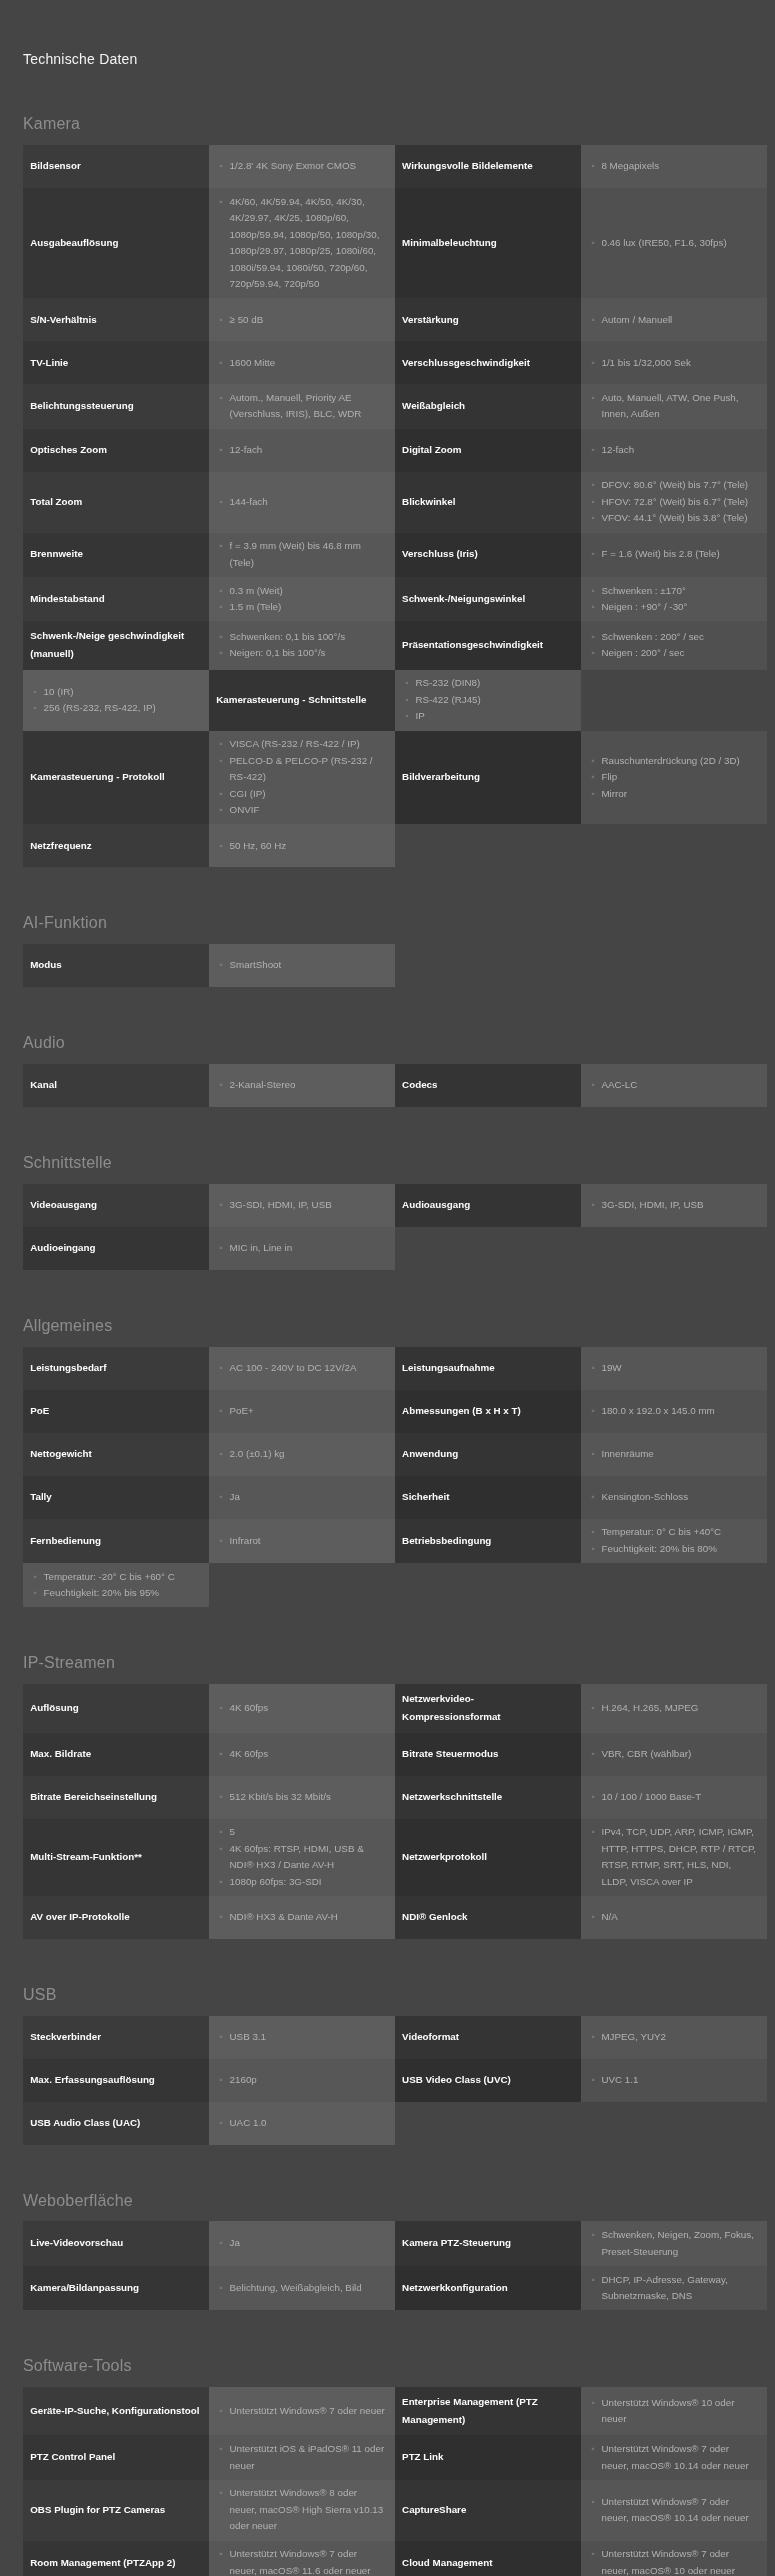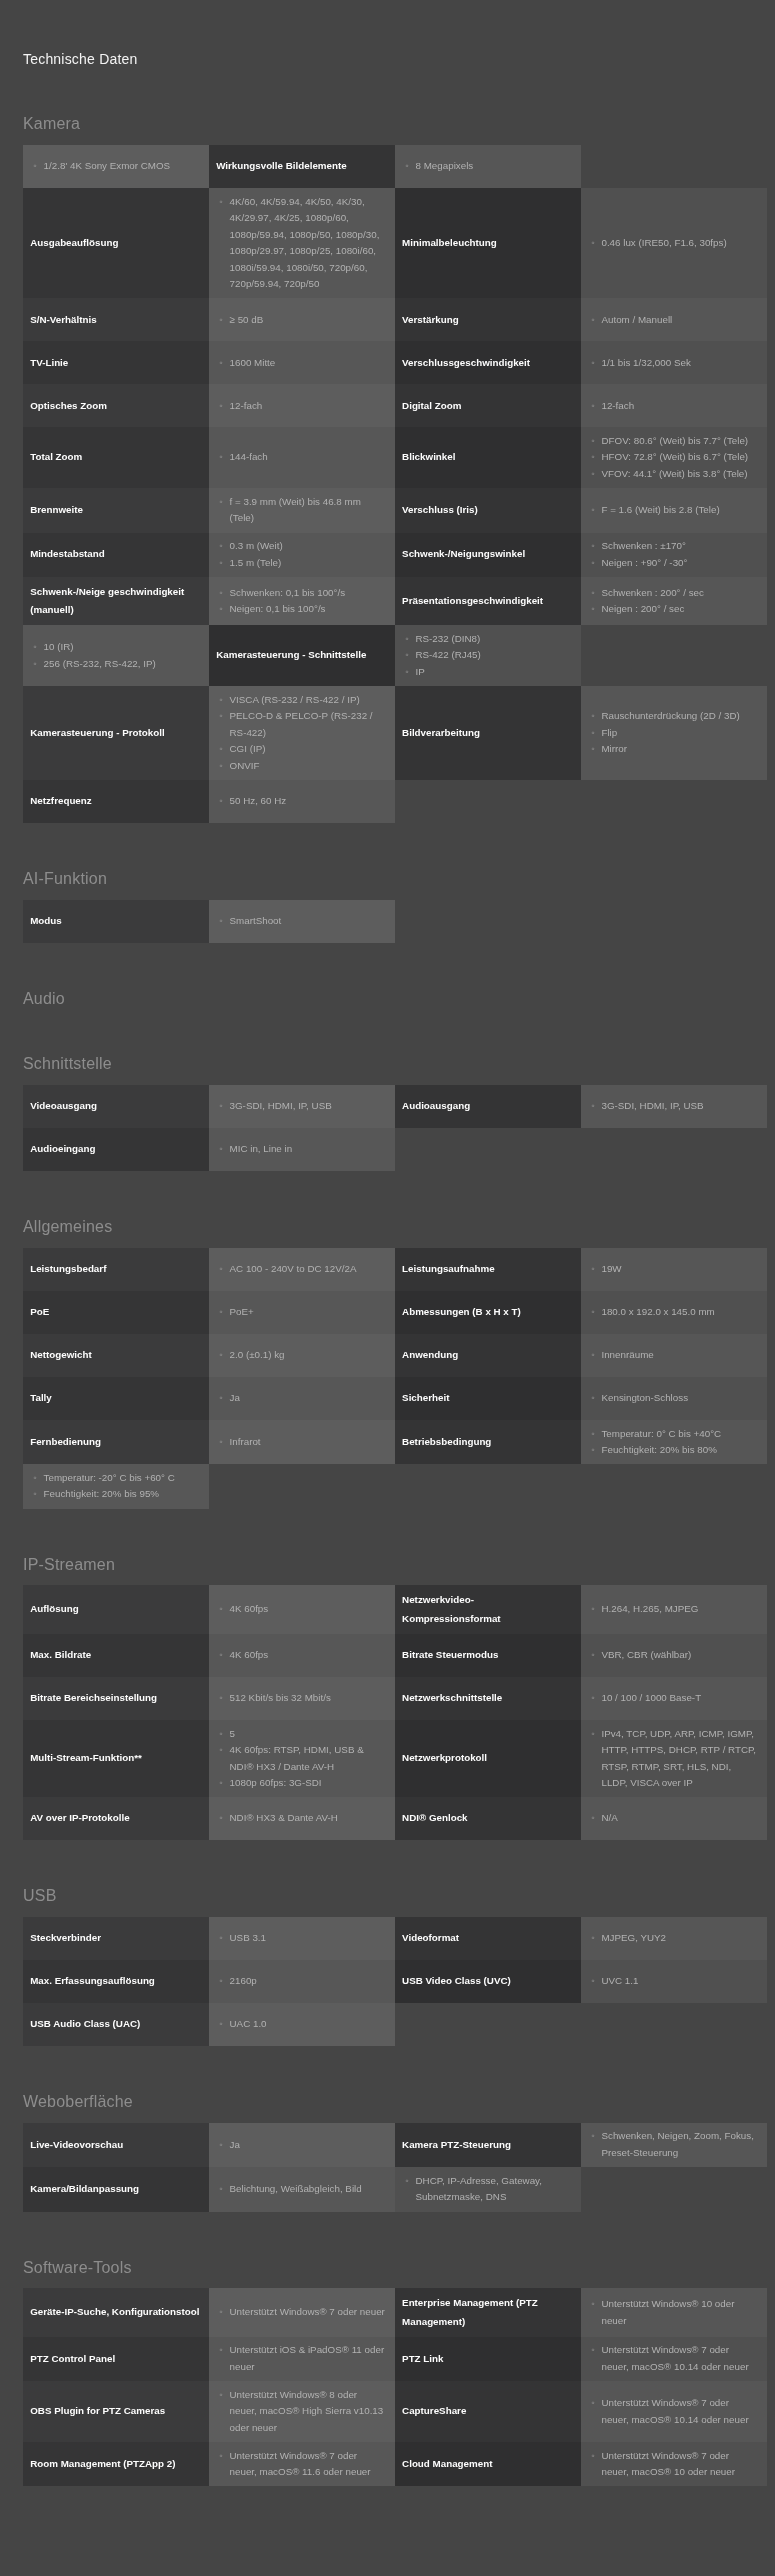--- a/index.html
+++ b/index.html
@@ -50,20 +50,21 @@
 </head>
 <body>
 
 <div class="page">
   <h1 class="page-title">Technische Daten</h1>
   <main id="sections">
       <section class="section">
         <h2 class="section-title">Kamera</h2>
         <div class="rows">
           <div class="row">
+            <div class="cell label c1">Bildsensor</div>
             <div class="cell value c2">
               <div class="item">1/2.8' 4K Sony Exmor CMOS</div>
             </div>
             <div class="cell label c3">Wirkungsvolle Bildelemente</div>
             <div class="cell value c4">
               <div class="item">8 Megapixels</div>
             </div>
           </div>
           <div class="row">
             <div class="cell label c1">Ausgabeauflösung</div>
@@ -86,20 +87,30 @@
             </div>
           </div>
           <div class="row">
             <div class="cell label c1">TV-Linie</div>
             <div class="cell value c2">
               <div class="item">1600 Mitte</div>
             </div>
             <div class="cell label c3">Verschlussgeschwindigkeit</div>
             <div class="cell value c4">
               <div class="item">1/1 bis 1/32,000 Sek</div>
+            </div>
+          </div>
+          <div class="row">
+            <div class="cell label c1">Belichtungssteuerung</div>
+            <div class="cell value c2">
+              <div class="item">Autom., Manuell, Priority AE (Verschluss, IRIS), BLC, WDR</div>
+            </div>
+            <div class="cell label c3">Weißabgleich</div>
+            <div class="cell value c4">
+              <div class="item">Auto, Manuell, ATW, One Push, Innen, Außen</div>
             </div>
           </div>
           <div class="row">
             <div class="cell label c1">Optisches Zoom</div>
             <div class="cell value c2">
               <div class="item">12-fach</div>
             </div>
             <div class="cell label c3">Digital Zoom</div>
             <div class="cell value c4">
               <div class="item">12-fach</div>
@@ -196,20 +207,32 @@
             <div class="cell value c2">
               <div class="item">SmartShoot</div>
             </div>
             <div class="cell c3 empty"></div>
             <div class="cell c4 empty"></div>
           </div>
         </div>
       </section>
       <section class="section">
         <h2 class="section-title">Audio</h2>
+        <div class="rows">
+          <div class="row">
+            <div class="cell label c1">Kanal</div>
+            <div class="cell value c2">
+              <div class="item">2-Kanal-Stereo</div>
+            </div>
+            <div class="cell label c3">Codecs</div>
+            <div class="cell value c4">
+              <div class="item">AAC-LC</div>
+            </div>
+          </div>
+        </div>
       </section>
       <section class="section">
         <h2 class="section-title">Schnittstelle</h2>
         <div class="rows">
           <div class="row">
             <div class="cell label c1">Videoausgang</div>
             <div class="cell value c2">
               <div class="item">3G-SDI, HDMI, IP, USB</div>
             </div>
             <div class="cell label c3">Audioausgang</div>
@@ -392,20 +415,21 @@
             <div class="cell label c3">Kamera PTZ-Steuerung</div>
             <div class="cell value c4">
               <div class="item">Schwenken, Neigen, Zoom, Fokus, Preset-Steuerung</div>
             </div>
           </div>
           <div class="row">
             <div class="cell label c1">Kamera/Bildanpassung</div>
             <div class="cell value c2">
               <div class="item">Belichtung, Weißabgleich, Bild</div>
             </div>
+            <div class="cell label c3">Netzwerkkonfiguration</div>
             <div class="cell value c4">
               <div class="item">DHCP, IP-Adresse, Gateway, Subnetzmaske, DNS</div>
             </div>
           </div>
         </div>
       </section>
       <section class="section">
         <h2 class="section-title">Software-Tools</h2>
         <div class="rows">
           <div class="row">

